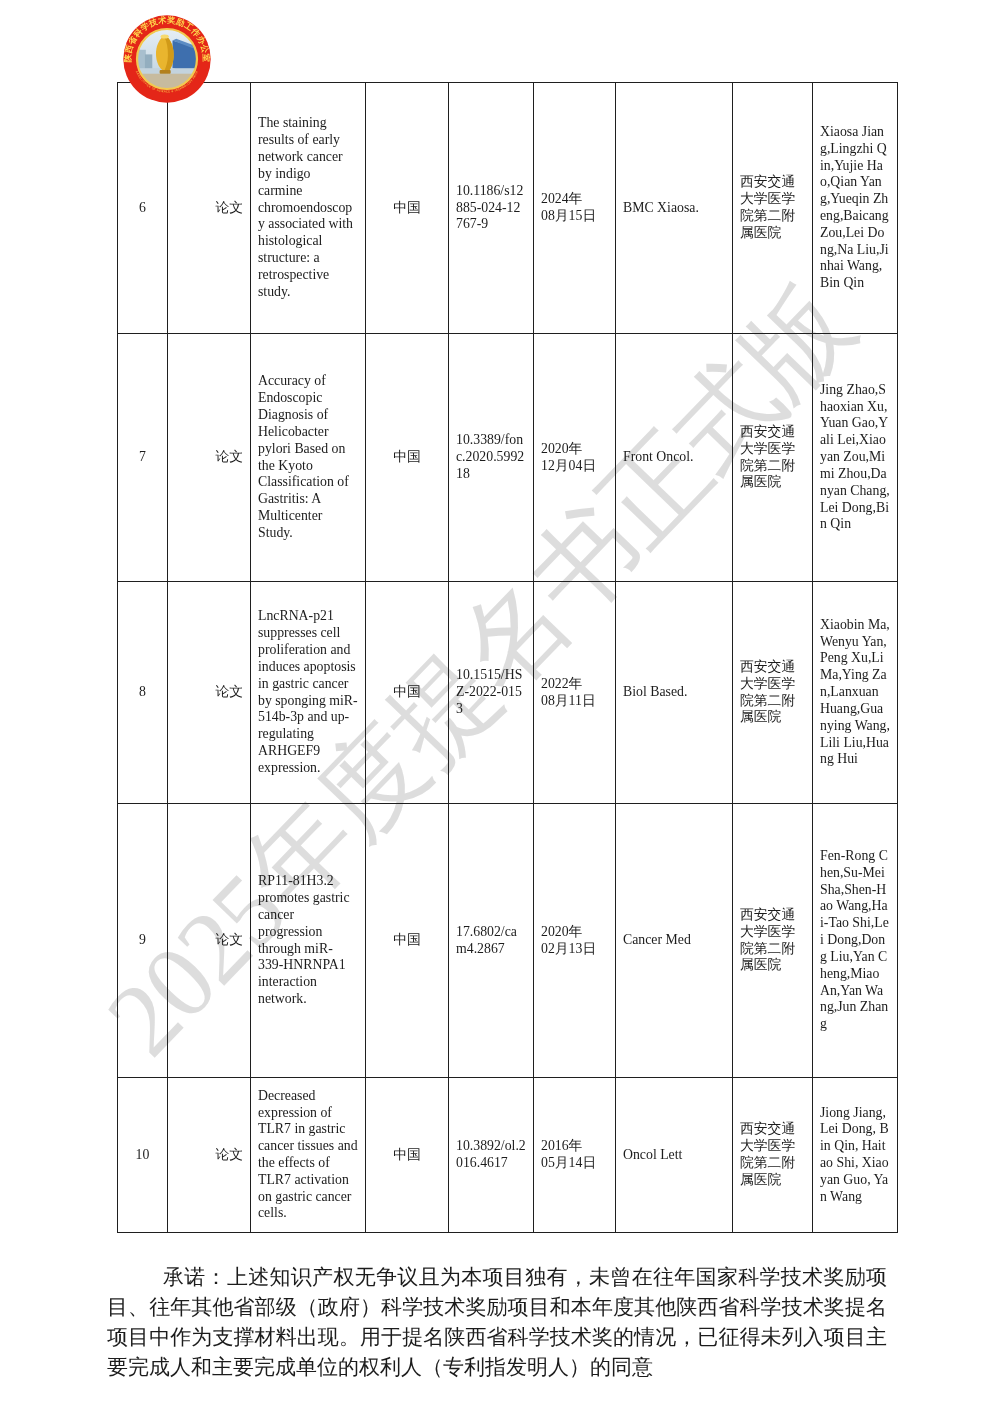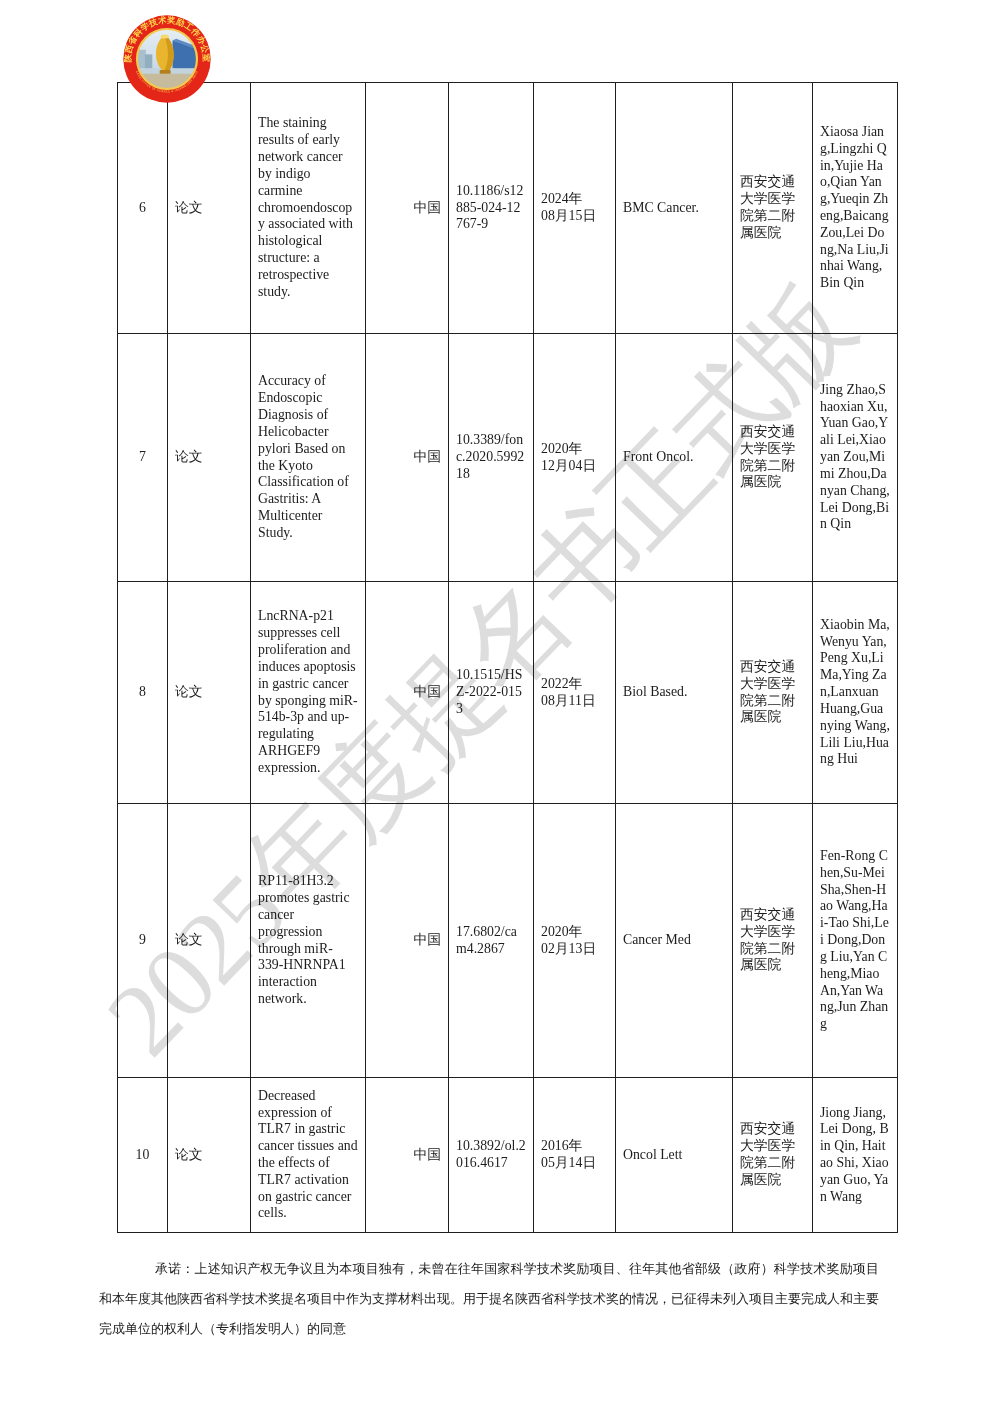--- a/index.html
+++ b/index.html
@@ -24,33 +24,33 @@
   .papers td{
     border:1px solid #1f1f1f;vertical-align:middle;
     padding:4px 7px;background:transparent;
   }
   .papers tr:nth-child(1){height:251px;}
   .papers tr:nth-child(2){height:248px;}
   .papers tr:nth-child(3){height:222px;}
   .papers tr:nth-child(4){height:274px;}
   .papers tr:nth-child(5){height:155px;}
   .c-no{text-align:center;}
-  .c-type{text-align:left;}
+  .c-type{text-align:right;}
   .c-title{overflow-wrap:break-word;padding:4px 8px;}
-  .c-country{text-align:right;}
+  .c-country{text-align:center;}
   .c-doi{word-break:break-all;}
   .c-date{white-space:pre-line;}
   .c-journal{}
   .c-institution{padding:4px 6px;}
   .c-authors{word-break:break-all;padding:4px 5px 4px 7px;font-family:Liberation Serif, serif;}
   
   .commitment{
     position:absolute;left:95px;top:1250px;width:780px;
-    font-size:13px;line-height:30px;text-align:justify;text-indent:56px;
-    margin:4px;z-index:2;
+    font-size:21px;line-height:30px;text-align:justify;text-indent:56px;
+    margin:12px;z-index:2;
   }
   
   .seal{position:absolute;left:121px;top:13px;z-index:3;}
   .seal text{font-family:"Liberation Sans","DejaVu Sans",sans-serif;}
 </style>
 </head>
 <body>
 
 <div class="page">
 
@@ -106,21 +106,21 @@
     </colgroup>
     <tbody>
         <tr>
       <td class="c-no">6</td>
       <td class="c-type">论文</td>
       <td class="c-title">The staining results of early network cancer by indigo carmine chromoendoscopy associated with histological structure: a retrospective study.</td>
       <td class="c-country">中国</td>
       <td class="c-doi">10.1186/s12885-024-12767-9</td>
       <td class="c-date">2024年
 08月15日</td>
-      <td class="c-journal">BMC Cancer.</td>
+      <td class="c-journal">BMC Xiaosa.</td>
       <td class="c-institution">西安交通大学医学院第二附属医院</td>
       <td class="c-authors">Xiaosa Jiang,Lingzhi Qin,Yujie Hao,Qian Yang,Yueqin Zheng,Baicang Zou,Lei Dong,Na Liu,Jinhai Wang,Bin Qin</td>
     </tr>
         <tr>
       <td class="c-no">7</td>
       <td class="c-type">论文</td>
       <td class="c-title">Accuracy of Endoscopic Diagnosis of Helicobacter pylori Based on the Kyoto Classification of Gastritis: A Multicenter Study.</td>
       <td class="c-country">中国</td>
       <td class="c-doi">10.3389/fonc.2020.599218</td>
       <td class="c-date">2020年

